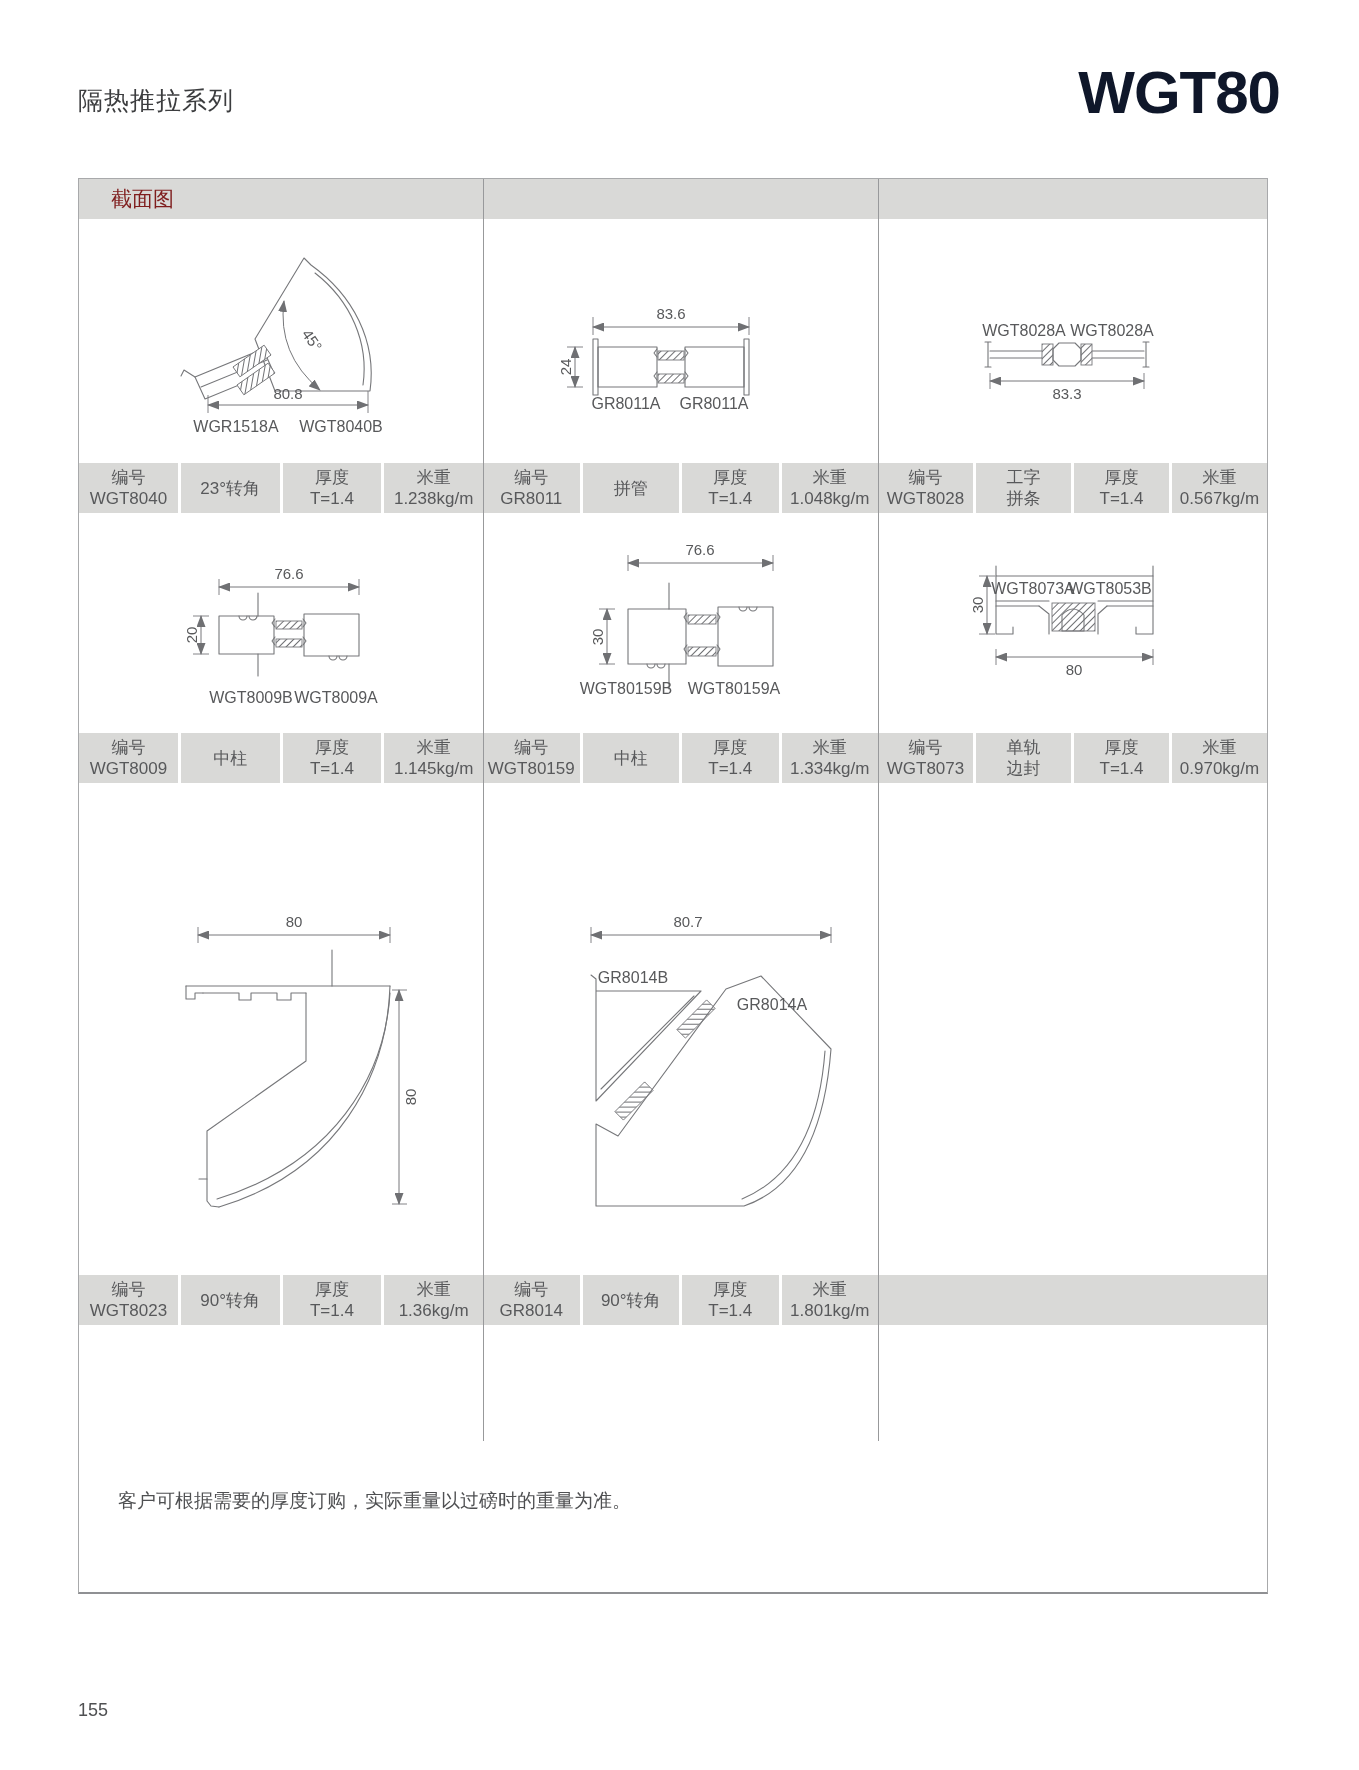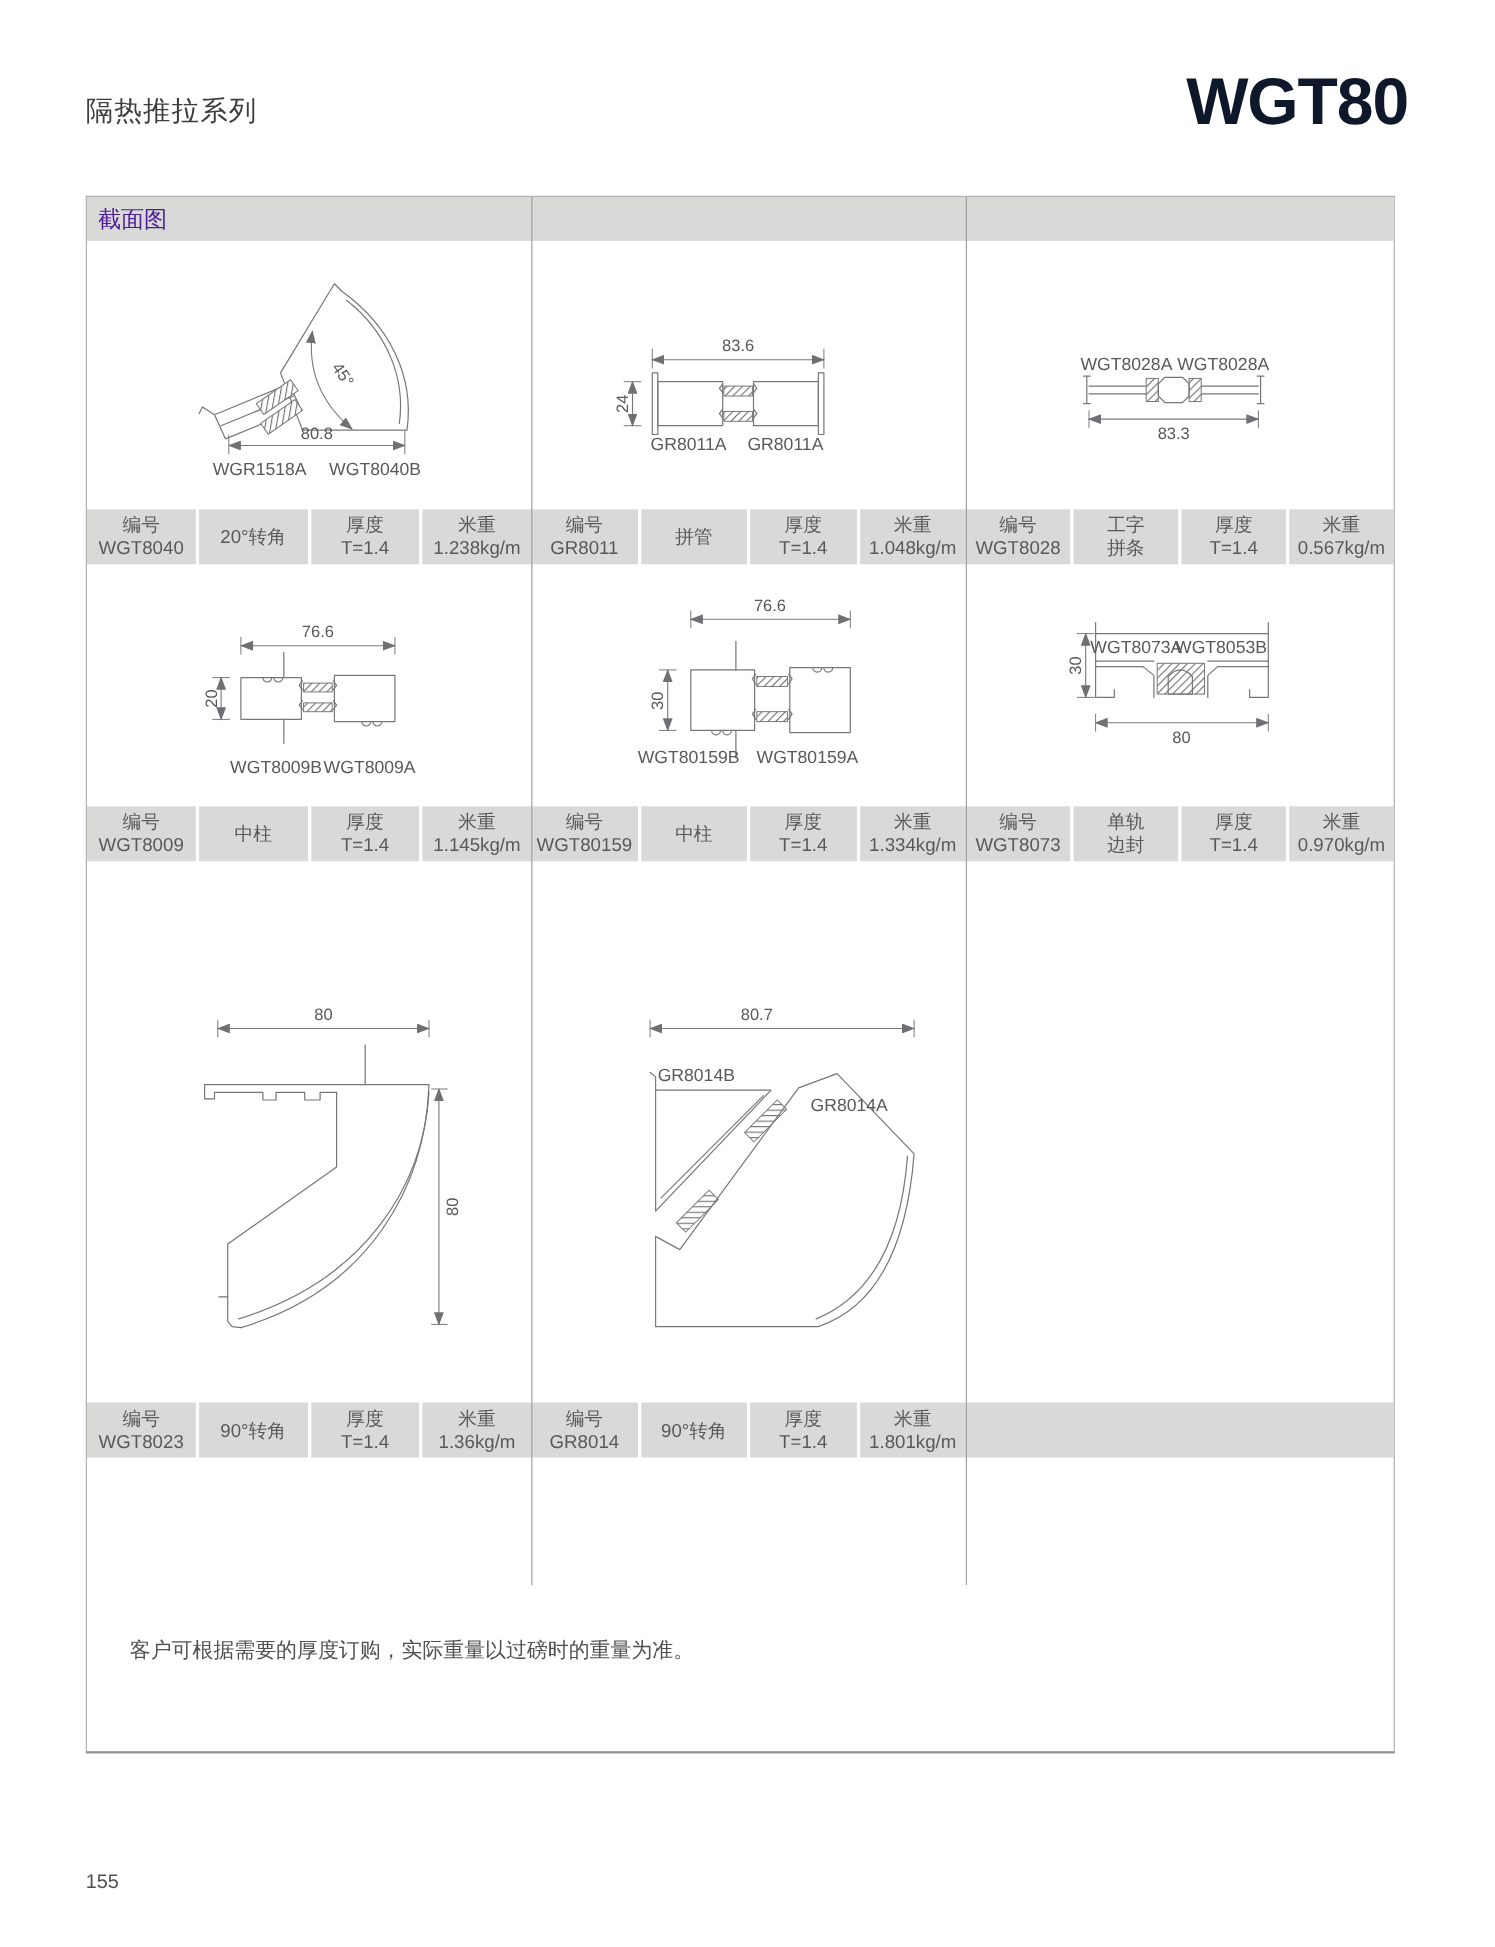--- a/index.html
+++ b/index.html
@@ -11,21 +11,21 @@
   .model { position:absolute; right:79px; top:58px; font-size:60px; font-weight:bold; color:#0f172a; letter-spacing:-1px; }
 
   .sheet { position:absolute; left:78px; top:178px; width:1190px; height:1416px;
            border:1px solid #a8a9ab; border-bottom:2px solid #8f9093; }
 
   .vline { position:absolute; top:0; width:1px; height:1262px; background:#98999b; z-index:5; }
   .vline.v1 { left:404px; } .vline.v2 { left:799px; }
 
   .band { position:absolute; left:0; width:1188px; display:flex; z-index:2; }
   .band0 { top:0; height:40px; background:#d9d9d7; }
-  .band0 .hdr { font-size:21px; color:#4c1d95; padding-left:10px; display:flex; align-items:center; }
+  .band0 .hdr { font-size:21px; color:#7f1d1d; padding-left:32px; display:flex; align-items:center; }
   .band1 { top:284px; height:50px; }
   .band2 { top:554px; height:50px; }
   .band3 { top:1096px; height:50px; }
   .bcol { display:flex; gap:3px; height:100%; }
   .bcol.c1 { width:404px; } .bcol.c2 { width:395px; } .bcol.c3 { width:389px; }
   .bcell { flex:1; background:#d9d9d7; display:flex; flex-direction:column; align-items:center;
            justify-content:center; font-size:17px; line-height:21px; color:#58595b; text-align:center; }
   .bcell.full { background:#d9d9d7; }
 
   .note { position:absolute; left:39px; top:1306px; font-size:19px; line-height:31px; color:#4f5052; z-index:3; }
@@ -70,21 +70,21 @@
       <div class="bcol c1 hdr">截面图</div>
     </div>
 
     <div class="band band1">
       <div class="bcol c1">
         <div class="bcell">
             <div>编号</div>
             <div>WGT8040</div>
           </div>
         <div class="bcell">
-            <div>20°转角</div>
+            <div>23°转角</div>
           </div>
         <div class="bcell">
             <div>厚度</div>
             <div>T=1.4</div>
           </div>
         <div class="bcell">
             <div>米重</div>
             <div>1.238kg/m</div>
           </div>
       </div>

